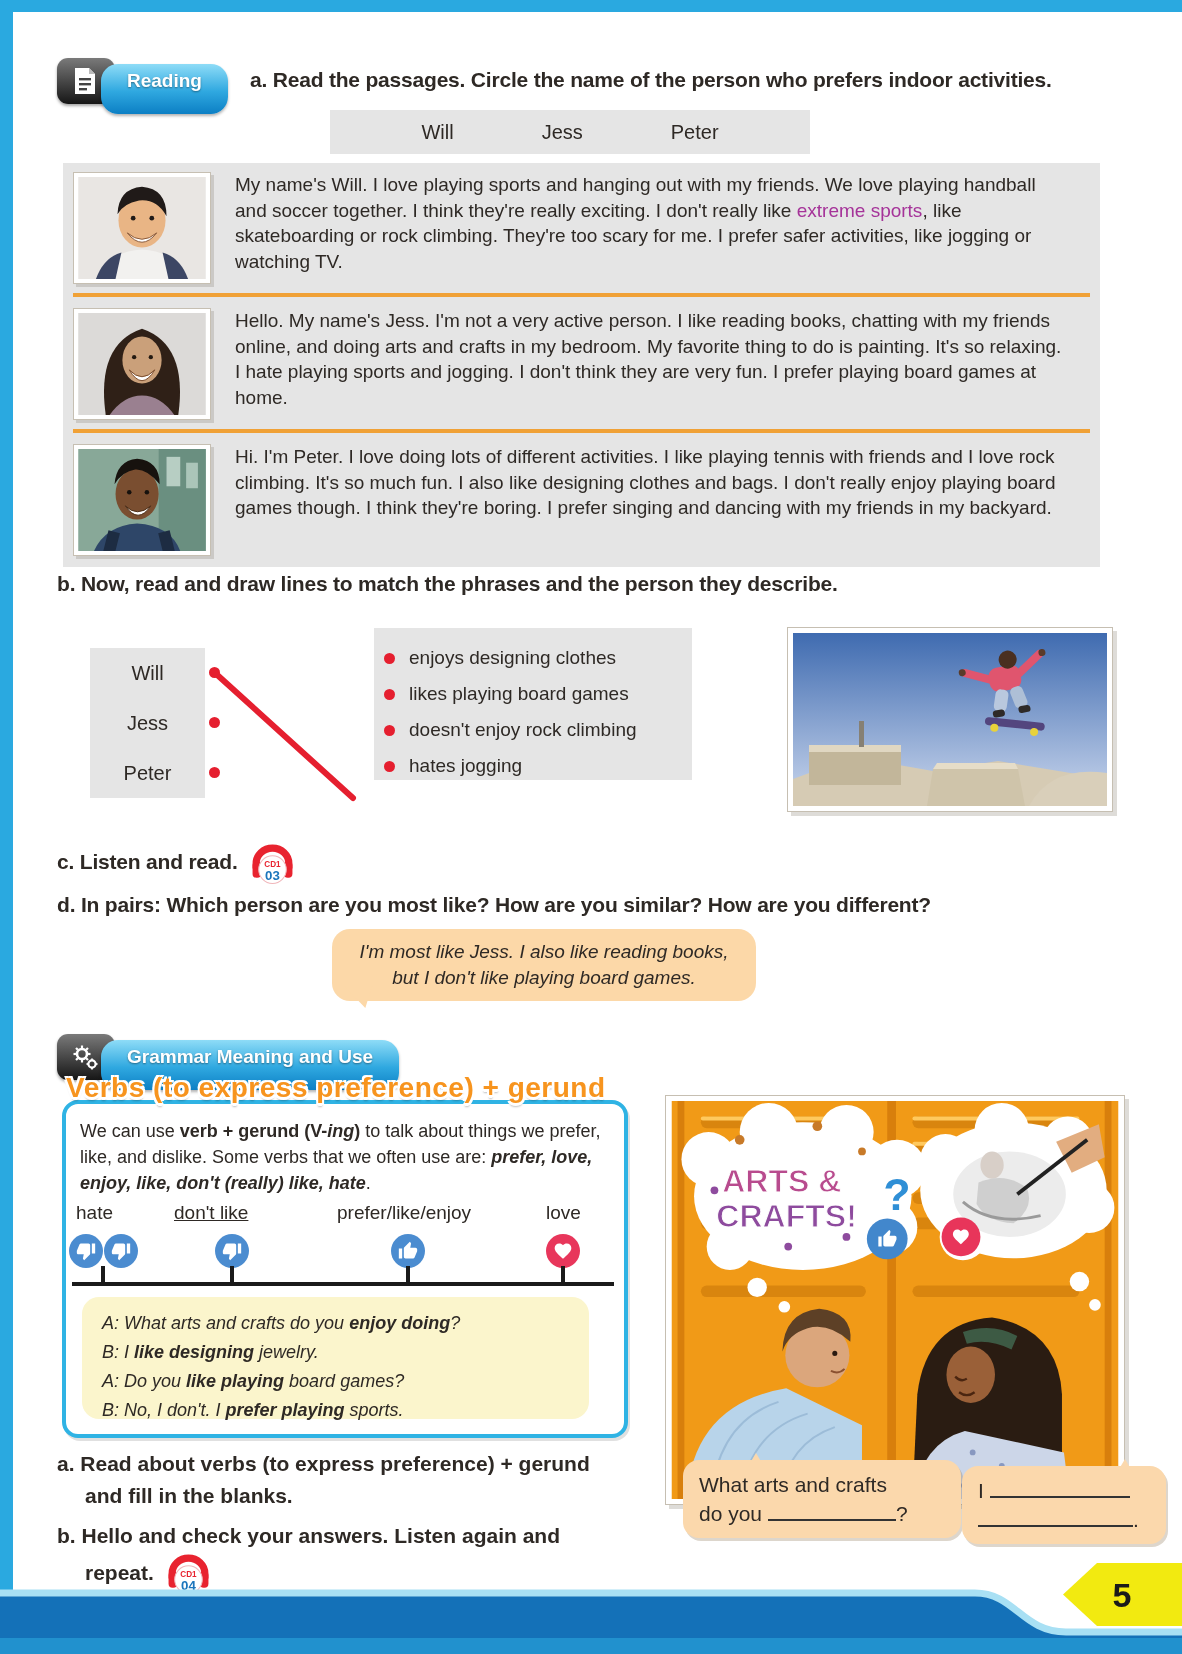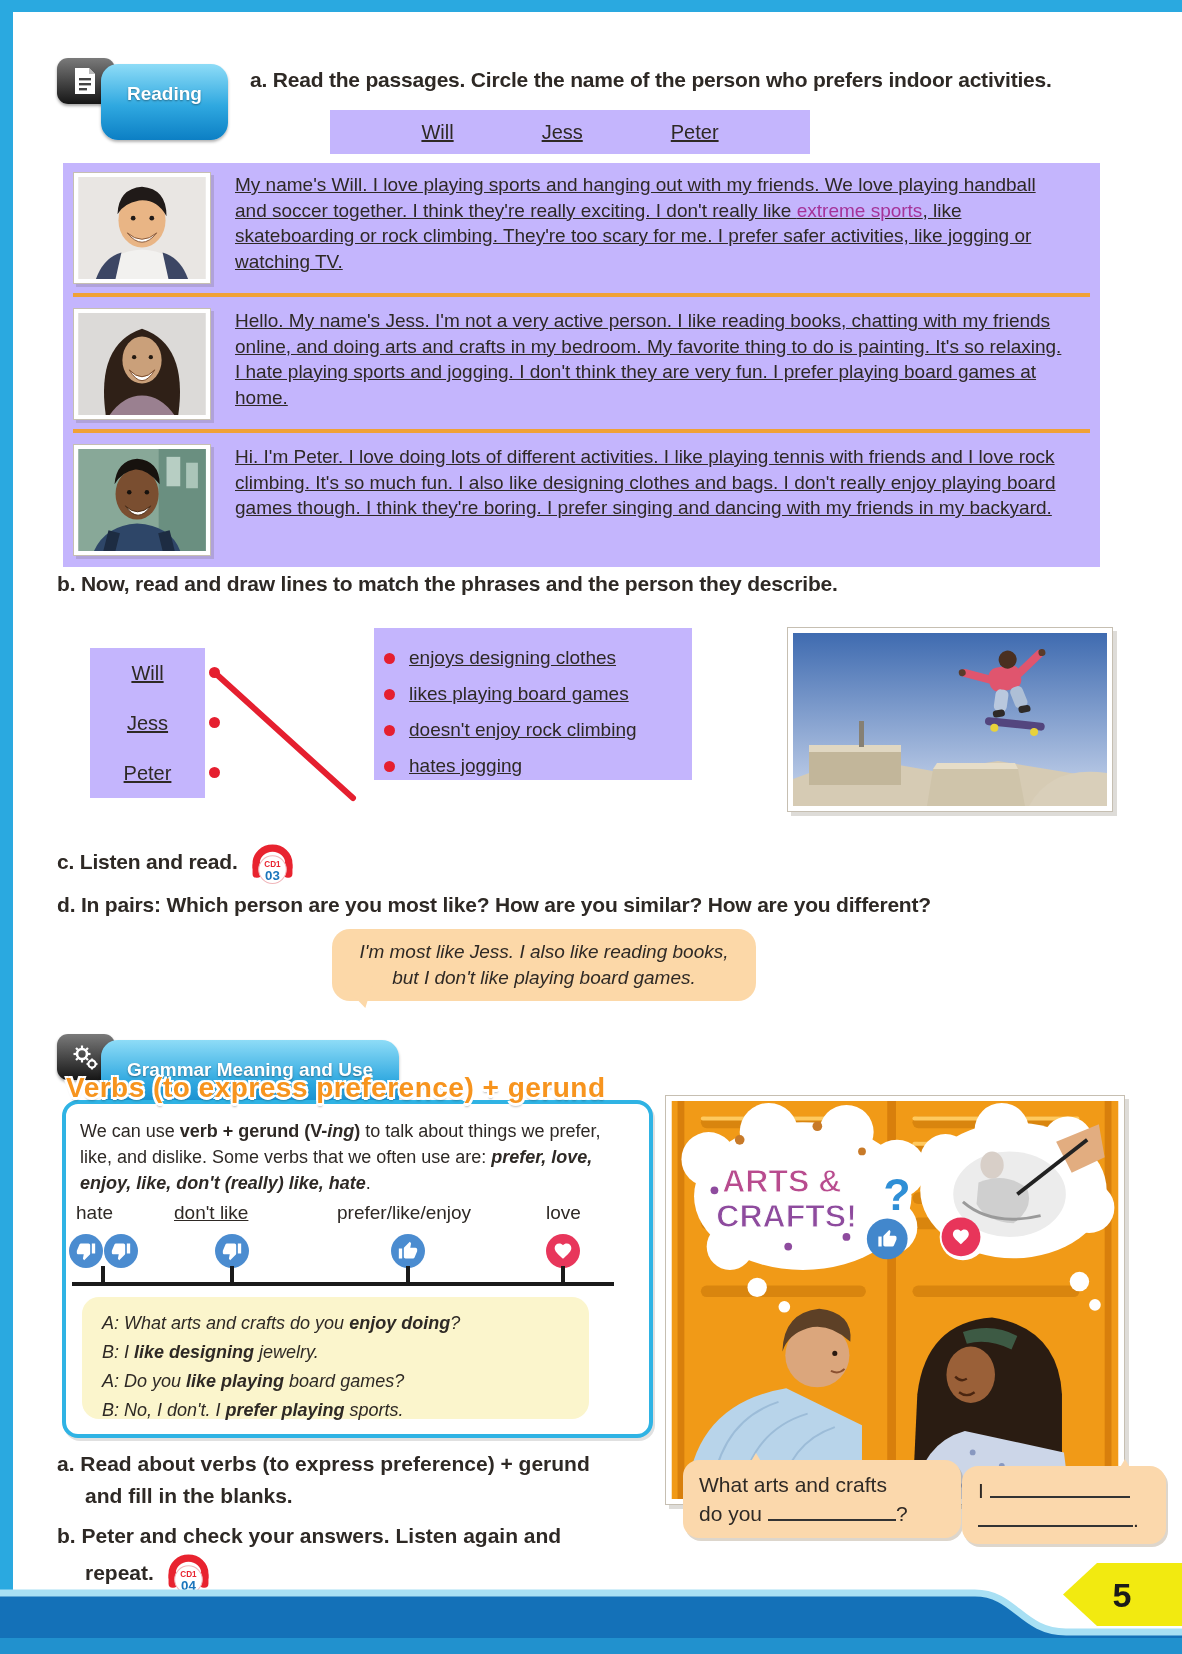--- a/index.html
+++ b/index.html
@@ -9,43 +9,43 @@
   
   .top-strip{left:0;top:0;width:1182px;height:12px;background:#2aa9e0;}
   .left-strip{left:0;top:0;width:13px;height:1654px;background:#2aa9e0;}
   
   .badge{height:48px;}
   .badge .tab{position:absolute;left:0;top:0;width:58px;height:46px;border-radius:11px;
       background:linear-gradient(#7a7a7a,#161616);box-shadow:0 2px 3px rgba(0,0,0,.35);}
   .badge .tab svg{position:absolute;left:14px;top:8px;}
   .badge .pill{position:absolute;left:44px;top:6px;height:50px;border-radius:17px;
       background:linear-gradient(#8edcf7 0%,#2fa8e0 55%,#0c7fc4 100%);
-      color:#fff;font-weight:700;font-size:19px;line-height:34px;padding:13px 26px;
+      color:#fff;font-weight:700;font-size:19px;line-height:34px;padding:0 26px;
       text-shadow:0 1px 2px rgba(0,0,0,.4);box-shadow:0 2px 3px rgba(0,0,0,.3);white-space:nowrap;}
   .instr{font-weight:700;font-size:21px;letter-spacing:-0.2px;}
-  .beige{background:#c4b5fd;text-decoration:underline;}
+  .beige{background:#e5e5e5;}
   
   .prow{display:flex;gap:24px;padding:9px 12px 7px 10px;}
   .photo-frame{flex:0 0 138px;width:138px;height:112px;background:#fff;border:1px solid #c6bfb2;
       box-shadow:3px 3px 0 rgba(90,80,60,.18);padding:4px;box-sizing:border-box;}
   .photo-frame svg{display:block;width:128px;height:102px;}
   .ptext{font-size:19px;line-height:25.5px;max-width:835px;}
   .hl{color:#a53399;}
   .psep{height:4px;background:#f0a136;margin:2px 10px;}
   
   .match-name{height:50px;display:flex;align-items:center;justify-content:center;font-size:20px;}
   .dot{width:11px;height:11px;border-radius:50%;background:#e51f2f;}
   .phrase{display:flex;align-items:center;gap:14px;height:36px;font-size:19px;}
   
   .bubble{background:#fcd8a8;border-radius:18px;text-align:center;font-size:19px;line-height:26px;
       padding:10px 6px;}
   .bubble:after{content:"";position:absolute;left:18px;bottom:-21px;width:0;height:0;
       border:14px solid transparent;border-top:22px solid #fcd8a8;transform:skewX(18deg);}
   
-  .gbox{border:4px solid #2fb3e4;border-radius:16px;background:#fff;box-shadow:2px 3px 0 rgba(0,0,0,.12);padding-left:25px;}
+  .gbox{border:4px solid #2fb3e4;border-radius:16px;background:#fff;box-shadow:2px 3px 0 rgba(0,0,0,.12);}
   .gtitle{font-size:28px;font-weight:700;letter-spacing:.5px;color:#f7941e;white-space:nowrap;
       text-shadow:-2px -2px 0 #fff,2px -2px 0 #fff,-2px 2px 0 #fff,2px 2px 0 #fff,0 3px 0 #fff,0 4px 2px rgba(0,0,0,.25);}
   .gintro{font-size:18px;line-height:26px;}
   .b{font-weight:700;} .bi{font-weight:700;font-style:italic;} .i{font-style:italic;}
   .scale-label{position:absolute;font-size:19px;white-space:nowrap;}
   .circle-icon{position:absolute;width:34px;height:34px;border-radius:50%;display:flex;
       align-items:center;justify-content:center;}
   .blue-c{background:#4b8cd0;} .red-c{background:#e8365b;}
   .ybox{background:#fbf5cc;border-radius:12px;font-size:18px;line-height:29px;padding:12px 20px;box-sizing:border-box;}
   
@@ -433,21 +433,21 @@
     <span class="tail" style="right:28px;left:auto;"></span>
     <div><span>I </span><span class="blank" style="width:140px;"></span></div>
     <div><span class="blank" style="width:155px;"></span><span>.</span></div>
   </div>
 
   <div class="abs hang" style="left:57px;top:1448px;width:560px;">
     <div>a. Read about verbs (to express preference) + gerund</div>
     <div style="text-indent:0;padding-left:0px;">and fill in the blanks.</div>
   </div>
   <div class="abs hang" style="left:57px;top:1520px;width:580px;">
-    <div>b. Peter and check your answers. Listen again and</div>
+    <div>b. Hello and check your answers. Listen again and</div>
     <div style="text-indent:0;">
       <span>repeat.</span>
       <span class="cd" style="margin-left:8px;">
         <svg viewBox="0 0 40 44" width="41" height="45">
           <rect x="0.5" y="19" width="8.5" height="16" rx="4" fill="#e8232f"></rect>
           <rect x="31" y="19" width="8.5" height="16" rx="4" fill="#e8232f"></rect>
           <path d="M4 26 v-5 a16 15 0 0 1 32 0 v5" fill="none" stroke="#e8232f" stroke-width="7"></path>
           <circle cx="20" cy="27" r="13.5" fill="#fff" stroke="#f0b6ba" stroke-width="1"></circle>
           <text x="20" y="24" font-size="8" font-weight="bold" fill="#e8232f" text-anchor="middle" font-family="Liberation Sans, sans-serif">CD1</text>
           <text x="20" y="37" font-size="13" font-weight="bold" fill="#1b75bc" text-anchor="middle" font-family="Liberation Sans, sans-serif">04</text>

